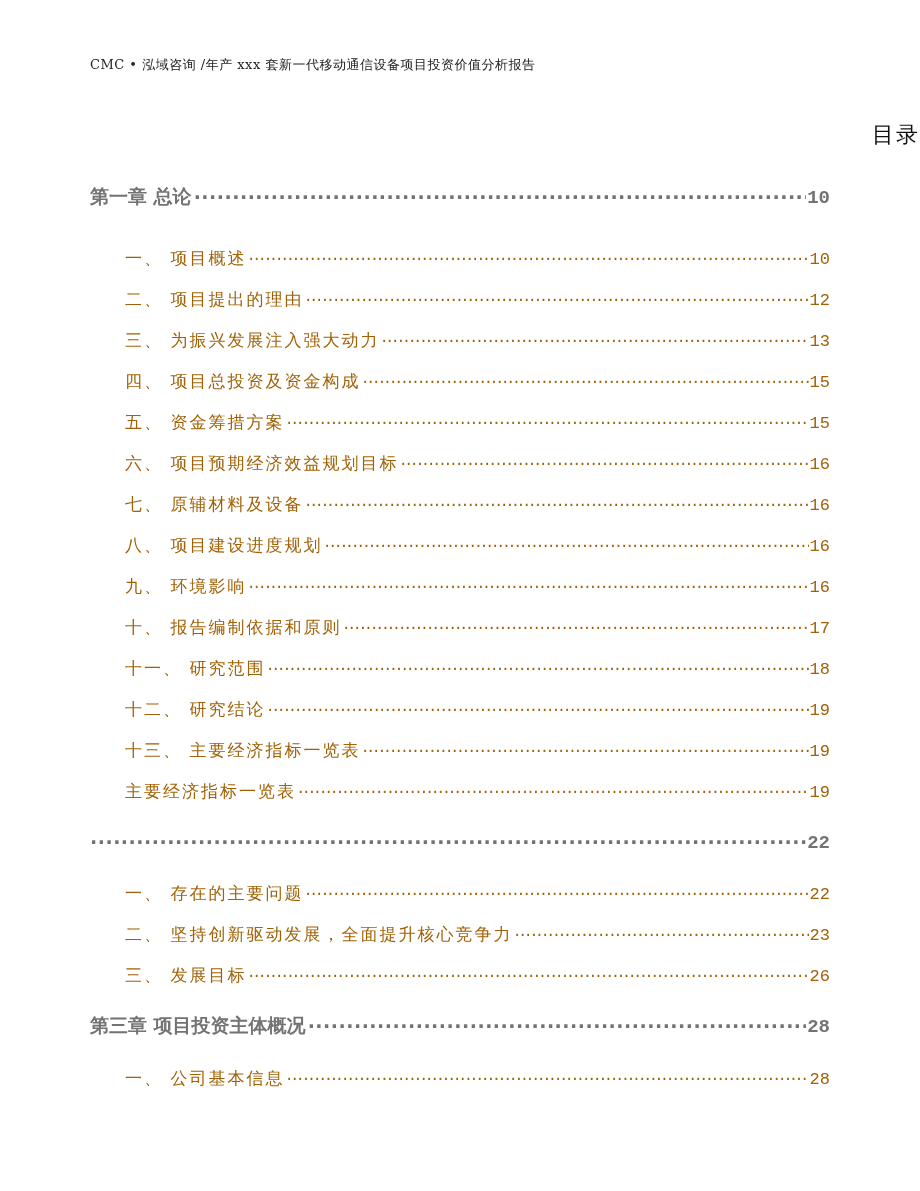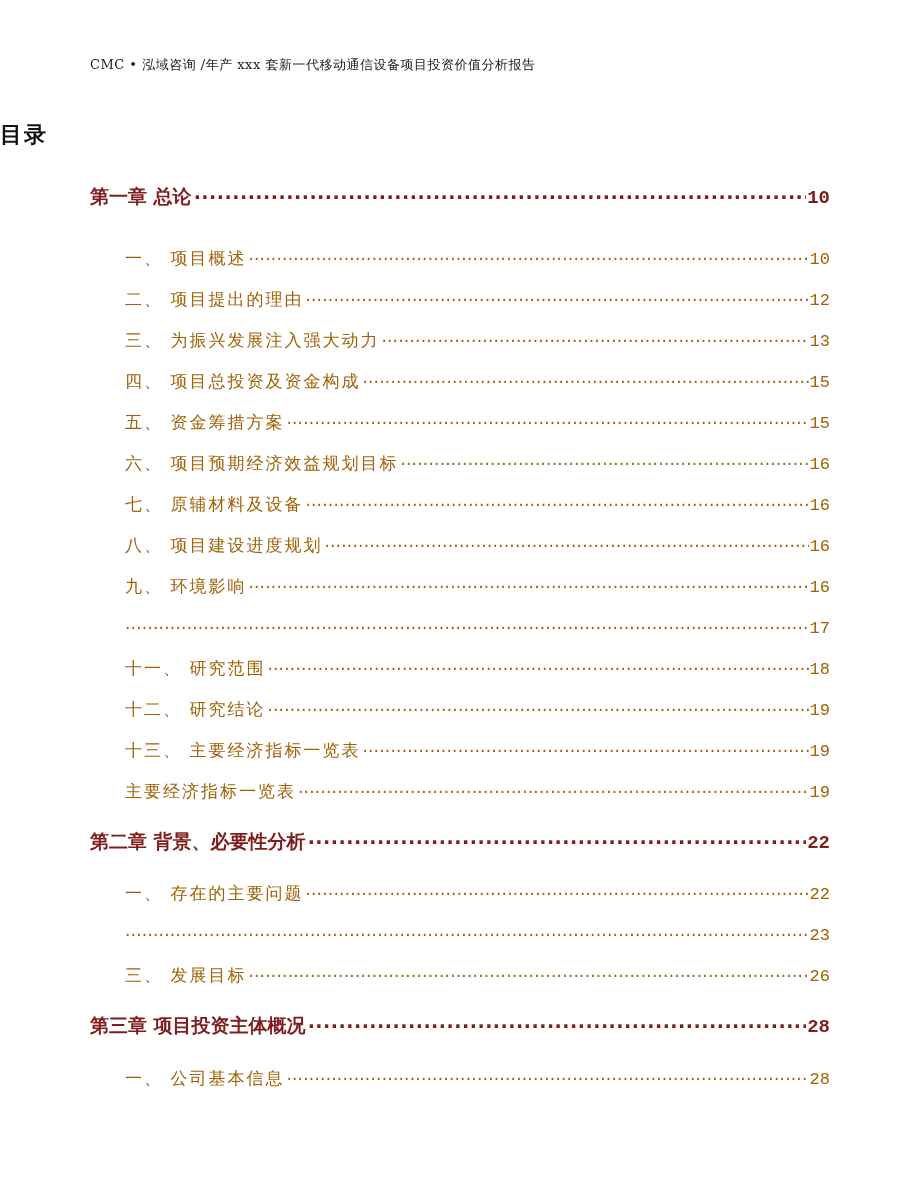--- a/index.html
+++ b/index.html
@@ -23,23 +23,23 @@
       font-size: 13px;
       color: #222;
       letter-spacing: 0.5px;
       white-space: nowrap;
     }
     .toc-title {
       position: absolute;
       left: 0;
       right: 0;
       top: 120px;
-      text-align: left;
+      text-align: right;
       font-size: 22px;
-      font-weight: bold;
+      font-weight: normal;
       letter-spacing: 2px;
       color: #111;
     }
     .toc {
       position: absolute;
       left: 0;
       top: 0;
       width: 920px;
     }
     .toc-row {
@@ -69,21 +69,21 @@
     }
     .toc-row .page {
       flex: 0 0 auto;
       padding-left: 1px;
       font-family: Liberation Mono, monospace;
     }
     .toc-row.chapter {
       left: 90px;
       font-size: 19px;
       font-weight: bold;
-      color: #7f1d1d;
+      color: #737373;
     }
     .toc-row.chapter .leader::before {
       font-weight: bold;
     }
     .toc-row.chapter .page {
       font-size: 19px;
       font-weight: bold;
     }
     .toc-row.section {
       left: 125px;
@@ -152,20 +152,21 @@
       <span class="label">八、 项目建设进度规划</span>
       <span class="leader"></span>
       <span class="page">16</span>
     </div>
     <div class="toc-row section" style="top: 575px;">
       <span class="label">九、 环境影响</span>
       <span class="leader"></span>
       <span class="page">16</span>
     </div>
     <div class="toc-row section" style="top: 616px;">
+      <span class="label">十、 报告编制依据和原则</span>
       <span class="leader"></span>
       <span class="page">17</span>
     </div>
     <div class="toc-row section" style="top: 657px;">
       <span class="label">十一、 研究范围</span>
       <span class="leader"></span>
       <span class="page">18</span>
     </div>
     <div class="toc-row section" style="top: 698px;">
       <span class="label">十二、 研究结论</span>
@@ -176,30 +177,30 @@
       <span class="label">十三、 主要经济指标一览表</span>
       <span class="leader"></span>
       <span class="page">19</span>
     </div>
     <div class="toc-row section" style="top: 780px;">
       <span class="label">主要经济指标一览表</span>
       <span class="leader"></span>
       <span class="page">19</span>
     </div>
     <div class="toc-row chapter" style="top: 829px;">
-      <span class="label">第二章 背景、必要性分析</span>
       <span class="leader"></span>
       <span class="page">22</span>
     </div>
     <div class="toc-row section" style="top: 882px;">
       <span class="label">一、 存在的主要问题</span>
       <span class="leader"></span>
       <span class="page">22</span>
     </div>
     <div class="toc-row section" style="top: 923px;">
+      <span class="label">二、 坚持创新驱动发展，全面提升核心竞争力</span>
       <span class="leader"></span>
       <span class="page">23</span>
     </div>
     <div class="toc-row section" style="top: 964px;">
       <span class="label">三、 发展目标</span>
       <span class="leader"></span>
       <span class="page">26</span>
     </div>
     <div class="toc-row chapter" style="top: 1013px; justify-content: center;">
       <span class="label">第三章 项目投资主体概况</span>

